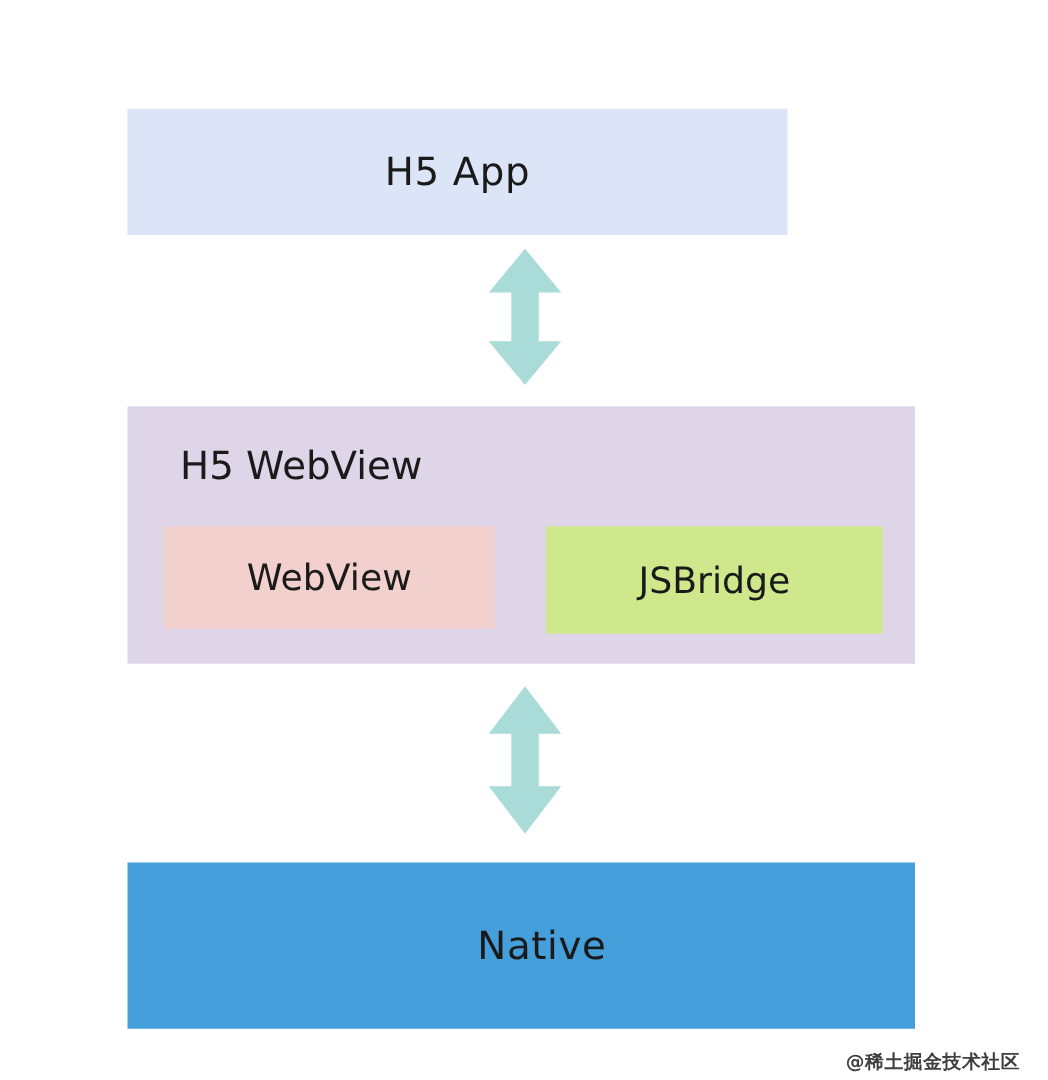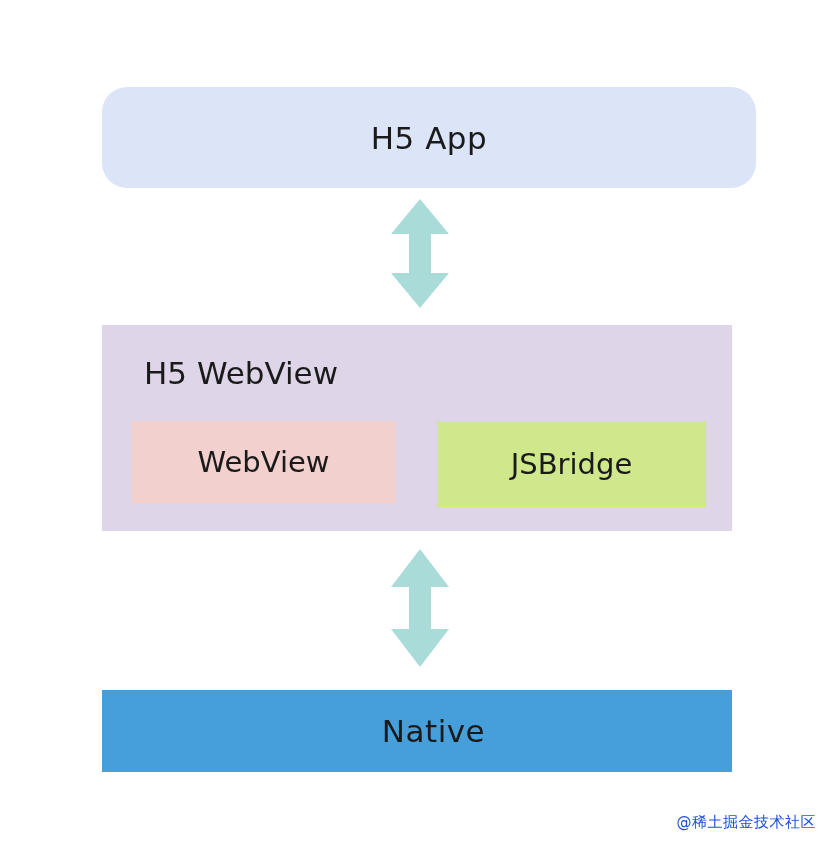--- a/index.html
+++ b/index.html
@@ -35,24 +35,23 @@
     color: #1a1a1a;
     letter-spacing: 0.5px;
     white-space: nowrap;
     font-weight: 400;
   }
 
   
   #h5-app-box {
     left: 102px;
     top: 87px;
-    width: 654px;
+    width: 528px;
     height: 101px;
     background: #dce4f7;
-    border-radius: 25px;
   }
 
   
   #h5-vessel-box {
     left: 102px;
     top: 325px;
     width: 630px;
     height: 206px;
     background: #dfd5e8;
     display: block;
@@ -95,21 +94,21 @@
     width: 269px;
     height: 86px;
     background: #cfe88c;
   }
 
   
   #native-box {
     left: 102px;
     top: 690px;
     width: 630px;
-    height: 82px;
+    height: 133px;
     background: #459fdb;
     padding-left: 33px;
   }
 
   
   .arrow {
     position: absolute;
     left: 391px;
     width: 58px;
   }
@@ -124,25 +123,26 @@
   .arrow svg {
     display: block;
     width: 100%;
     height: 100%;
   }
 
   
   #watermark {
     position: absolute;
     right: 22px;
-    bottom: 32px;
+    bottom: 5px;
     font-size: 15px;
-    color: #1d4ed8;
+    color: #404040;
     white-space: nowrap;
     letter-spacing: 0.5px;
+    font-weight: bold;
   }
 </style>
 </head>
 <body>
 
 <div id="diagram">
 
   <div class="layer-box" id="h5-app-box">
     <span class="layer-label">H5 App</span>
   </div>

